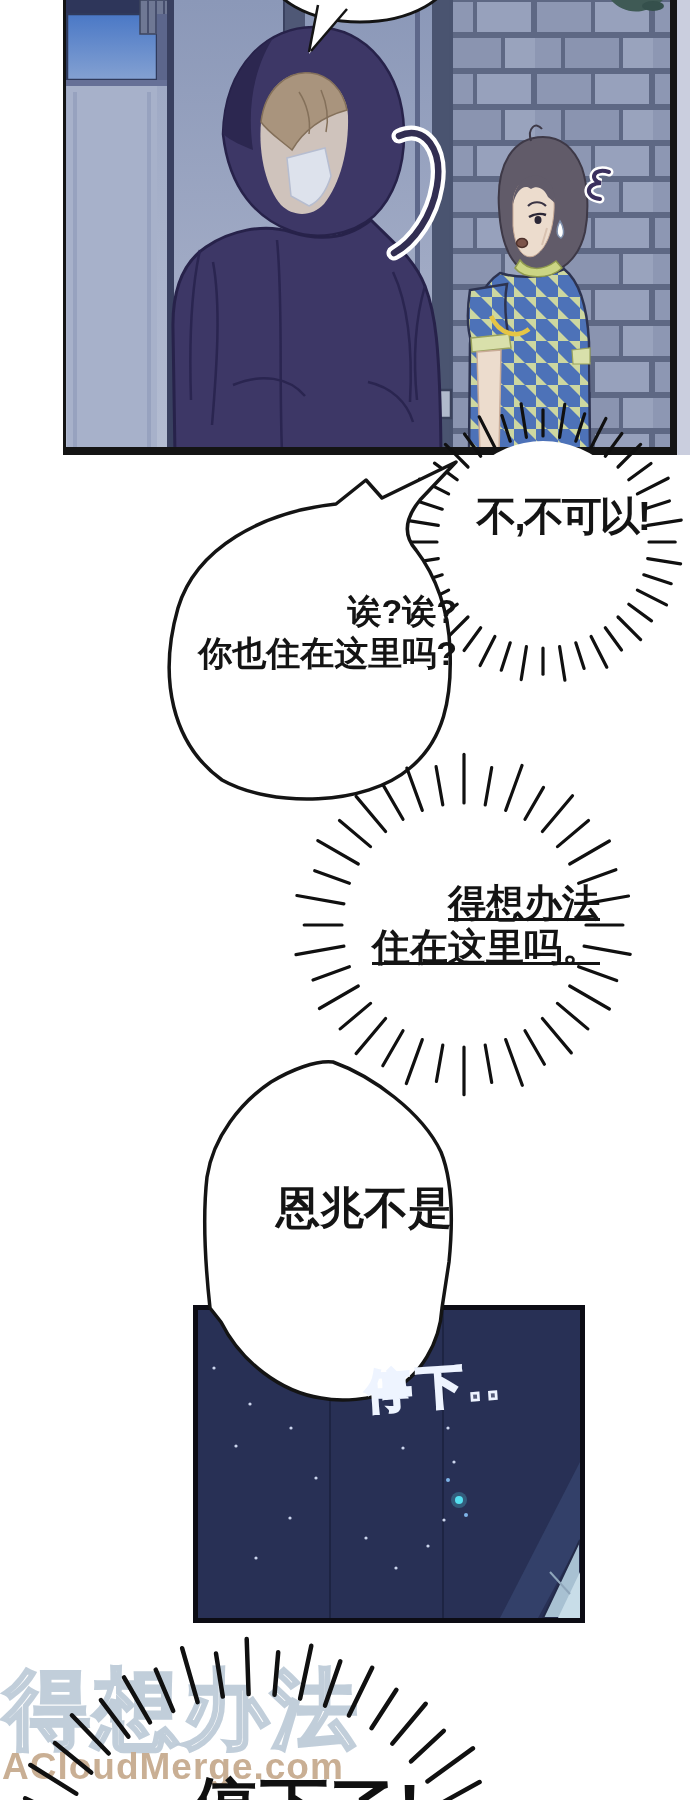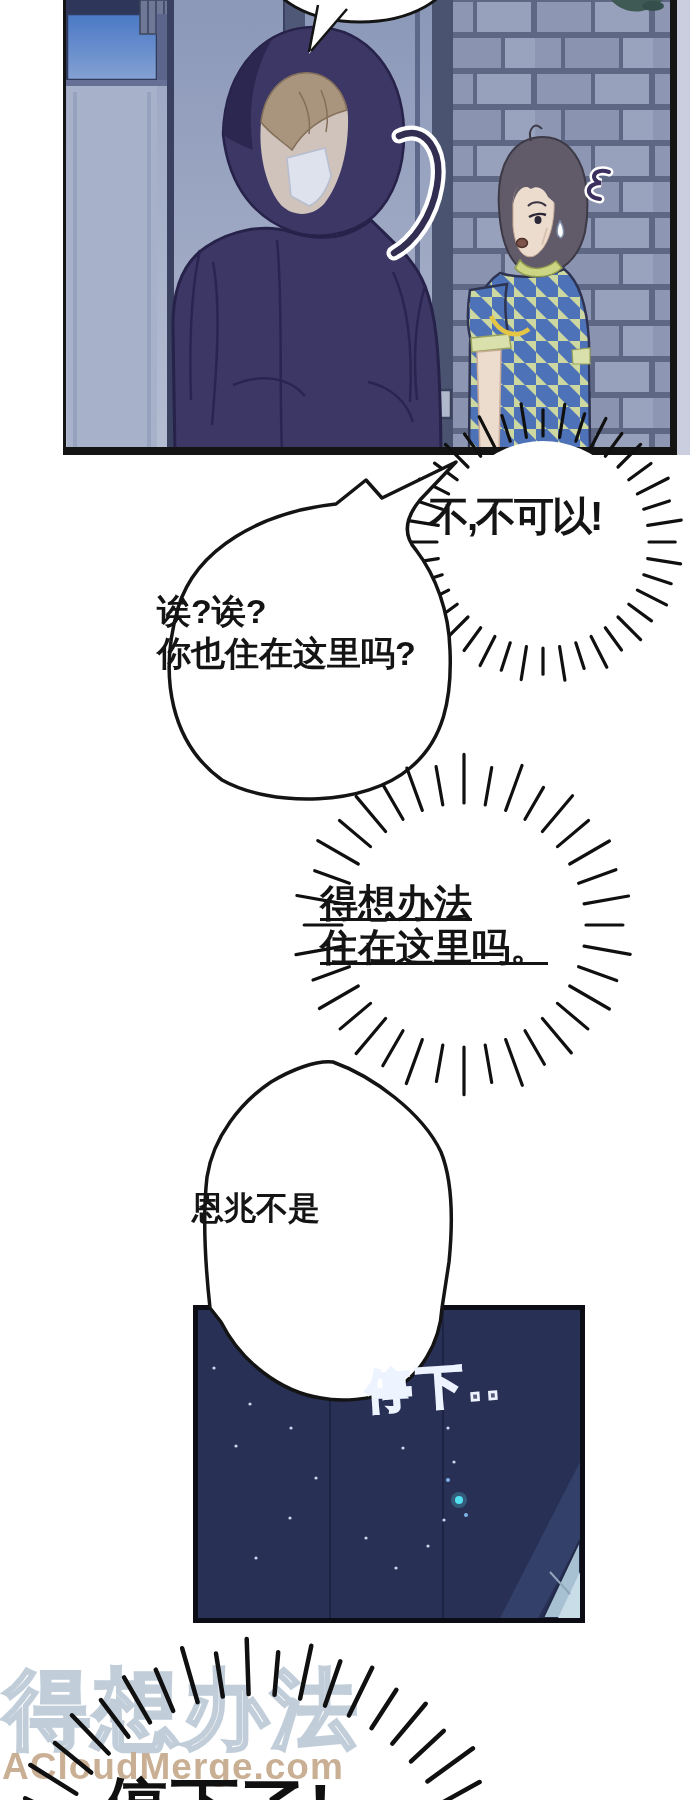--- a/index.html
+++ b/index.html
@@ -1,23 +1,23 @@
 <!DOCTYPE html>
 <html><head>
 <meta charset="utf-8">
 <style>
   html,body{margin:0;padding:0;background:#888;}
   .page{position:relative;width:690px;height:1800px;background:#ffffff;overflow:hidden;
         font-family:"Liberation Sans","DejaVu Sans",sans-serif;}
   .abs{position:absolute;}
-  .txt{position:absolute;text-align:left;color:#141414;font-weight:700;white-space:nowrap;}
+  .txt{position:absolute;text-align:right;color:#141414;font-weight:700;white-space:nowrap;}
   .t-shout{left:429px;top:496px;width:220px;font-size:40px;line-height:40px;letter-spacing:-2px;z-index:7;}
   .t-question{left:157px;top:590px;width:300px;font-size:34px;line-height:42px;z-index:7;}
   .t-thought{left:320px;top:881px;width:280px;font-size:38px;line-height:44px;z-index:7;text-decoration:underline;}
-  .t-realize{left:192px;top:1185px;width:260px;font-size:32px;line-height:46px;z-index:7;}
+  .t-realize{left:192px;top:1185px;width:260px;font-size:44px;line-height:46px;z-index:7;}
   .t-whisper{left:366px;top:1356px;width:190px;font-size:46px;line-height:58px;letter-spacing:5px;
              transform:rotate(-4deg);color:rgba(255,255,255,0.22);-webkit-text-stroke:2.6px #eef4ff;
              z-index:7;text-align:left;}
   .t-bottom-shout{left:102px;top:1770px;width:320px;font-size:68px;line-height:76px;font-weight:900;
              letter-spacing:1px;color:#101010;z-index:10;}
   .panel-top{left:63px;top:0;width:627px;height:455px;z-index:1;}
   .dark-panel{left:193px;top:1305px;width:392px;height:318px;background:#283055;
               border:5px solid #0c0c14;box-sizing:border-box;z-index:4;}
   .overlay{left:0;top:0;width:690px;height:1800px;z-index:6;pointer-events:none;}
   .wm-brand{position:absolute;left:4px;top:1652px;font-size:86px;font-weight:700;letter-spacing:3px;

